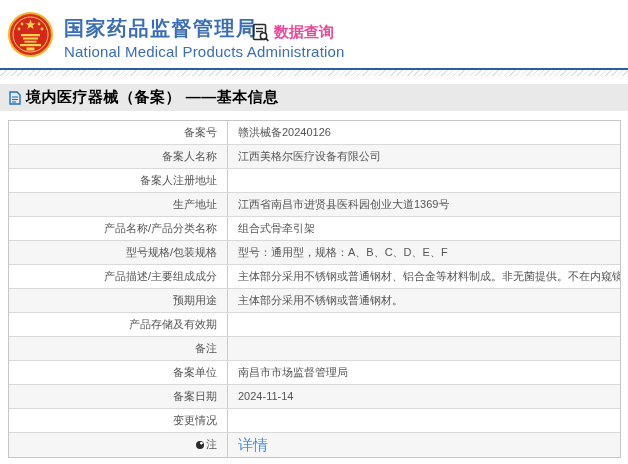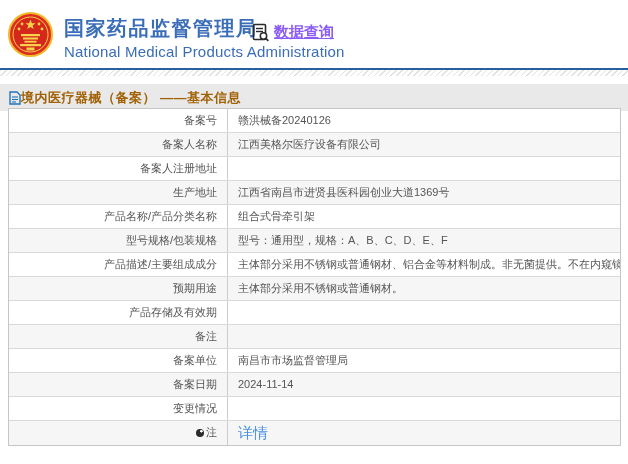--- a/index.html
+++ b/index.html
@@ -7,34 +7,34 @@
     font-family:"Liberation Sans","DejaVu Sans",sans-serif; }
   .page { position:relative; width:628px; height:464px; background:#fff; }
 
   
   .site-header { position:absolute; top:0; left:0; width:628px; height:68px; background:#fff; }
   .emblem { position:absolute; left:8px; top:11px; width:45px; height:47px; }
   .brand-text { position:absolute; left:64px; top:16px; }
   .org-cn { font-size:20px; font-weight:bold; color:#3a6db8; letter-spacing:1.5px; line-height:24px; }
   .org-en { font-size:15px; color:#3a6db8; margin-top:3px; letter-spacing:.2px; }
   .nav-query { position:absolute; left:252px; top:23px; display:flex; align-items:center; gap:4px; cursor:pointer; }
-  .nav-query span { font-size:15px; font-weight:bold; color:#8b5cf6;text-decoration:underline; }
+  .nav-query span { font-size:15px; font-weight:bold; color:#ec4899; }
 
   .header-line { position:absolute; top:68px; left:0; width:628px; height:2px; background:#24619e; }
   .hatch-band { position:absolute; top:70px; left:0; width:628px; height:6px;
     background:repeating-linear-gradient(135deg,#e0e0e0 0,#e0e0e0 1px,#fff 1px,#fff 4px); }
 
   
   .section-bar { position:absolute; top:84px; left:0; width:628px; height:27px; background:#e9e9e9;
     display:flex; align-items:center; }
   .section-bar svg { margin-left:9px; }
-  .section-title { font-size:13px; font-weight:bold; color:#a16207; letter-spacing:.5px; }
+  .section-title { font-size:15px; font-weight:bold; color:#000000; margin-left:5px; letter-spacing:.5px; }
 
   
-  .info-table { position:absolute; top:108px; left:8px; width:613px; border:1px solid #c6c6c6; background:#fff; }
+  .info-table { position:absolute; top:120px; left:8px; width:613px; border:1px solid #c6c6c6; background:#fff; }
   .row { display:flex; height:24px; border-bottom:1px solid #d9d9d9; background:#fff; }
   .row:last-child { border-bottom:none; }
   .row.alt { background:#f6f6f6; }
   .cell { line-height:23px; font-size:11px; color:#555; white-space:nowrap; overflow:hidden; }
   .cell.label { width:219px; border-right:1px solid #ccc; text-align:right; padding-right:10px; flex:none; }
   .cell.value { flex:1; padding-left:10px; }
   .detail-link { color:#4a90e2; text-decoration:none; font-size:15px; }
   .note-ic { display:inline-block; width:8px; height:8px; border-radius:50%;
     background:radial-gradient(circle at 68% 28%, #ffffff 0 1px, #2b2b2b 1.6px);
     margin-right:2px; vertical-align:-1px; }

